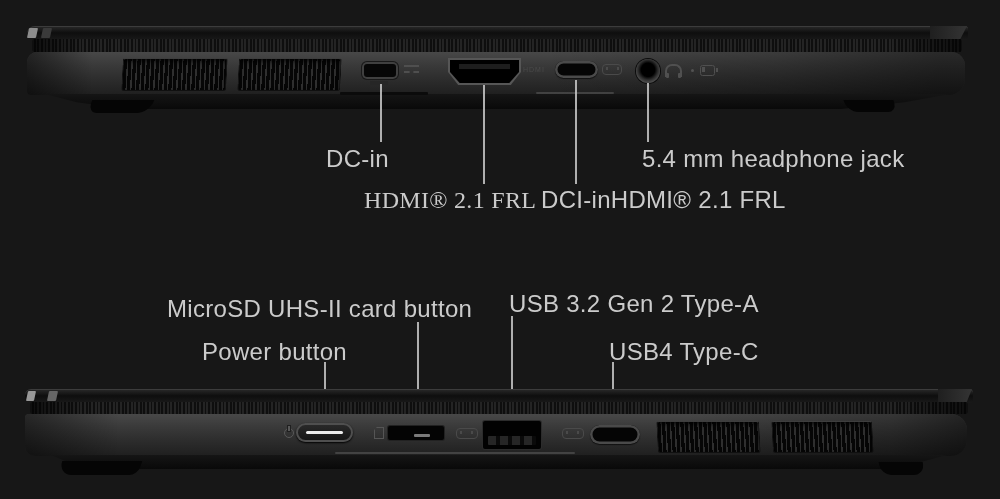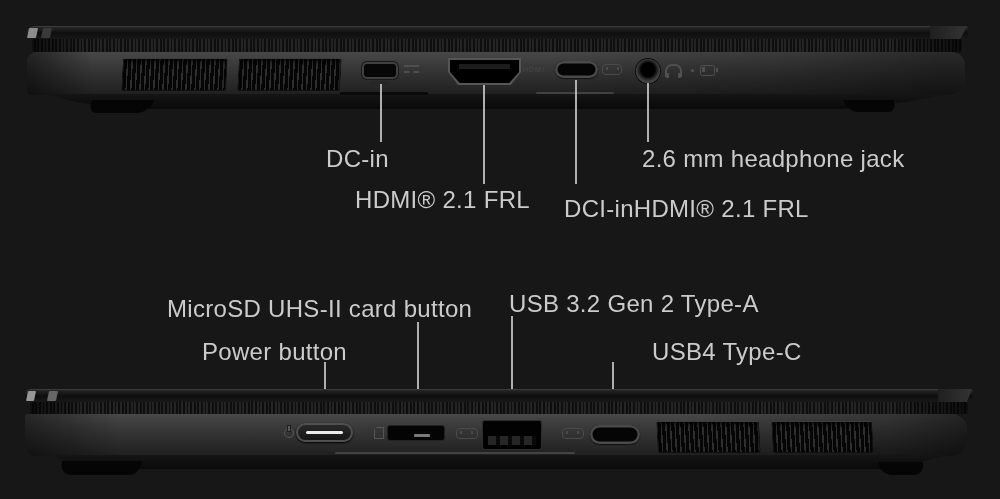--- a/index.html
+++ b/index.html
@@ -117,31 +117,31 @@
     <div class="headset-icon" style="left:665px;top:64px;"></div>
     <div class="led-dot" style="left:691px;top:69px;"></div>
     <div class="batt-icon" style="left:700px;top:65px;"></div>
 
     <div class="line" style="left:380px;top:84px;height:58px;"></div>
     <div class="line" style="left:483px;top:85px;height:99px;"></div>
     <div class="line" style="left:575px;top:80px;height:104px;"></div>
     <div class="line" style="left:647px;top:83px;height:59px;"></div>
 
     <div class="label" style="left:326px;top:147px;">DC-in</div>
-    <div class="label" style="left:355px;top:188px;">HDMI® 2.1 FRL</div>
-    <div class="label" style="left:564px;top:188px;margin-top:9px;">DCI-inHDMI® 2.1 FRL</div>
-    <div class="label" style="left:642px;top:147px;">2.6 mm headphone jack</div>
+    <div class="label" style="left:364px;top:188px;font-family:Liberation Serif, serif;">HDMI® 2.1 FRL</div>
+    <div class="label" style="left:541px;top:188px;">DCI-inHDMI® 2.1 FRL</div>
+    <div class="label" style="left:642px;top:147px;">5.4 mm headphone jack</div>
   </div>
 
   <div>
 
     <div class="label" style="left:167px;top:297px;">MicroSD UHS-II card button</div>
     <div class="label" style="left:202px;top:340px;">Power button</div>
     <div class="label" style="left:509px;top:292px;">USB 3.2 Gen 2 Type-A</div>
-    <div class="label" style="left:609px;top:340px;margin-left:43px;">USB4 Type-C</div>
+    <div class="label" style="left:609px;top:340px;">USB4 Type-C</div>
 
     <div class="line" style="left:417px;top:322px;height:103px;"></div>
     <div class="line" style="left:324px;top:362px;height:61px;"></div>
     <div class="line" style="left:511px;top:316px;height:104px;"></div>
     <div class="line" style="left:612px;top:362px;height:62px;"></div>
 
     <div class="lid" style="left:25px;top:389px;width:948px;border-radius:6px 4px 2px 2px;"></div>
     <div class="lid-notch" style="left:27px;top:391px;width:8px;height:10px;background:#989898;"></div>
     <div class="lid-notch" style="left:48px;top:391px;width:9px;height:10px;background:#666;"></div>
     <div class="lid-wedge" style="left:938px;top:389px;width:34px;height:15px;"></div>

